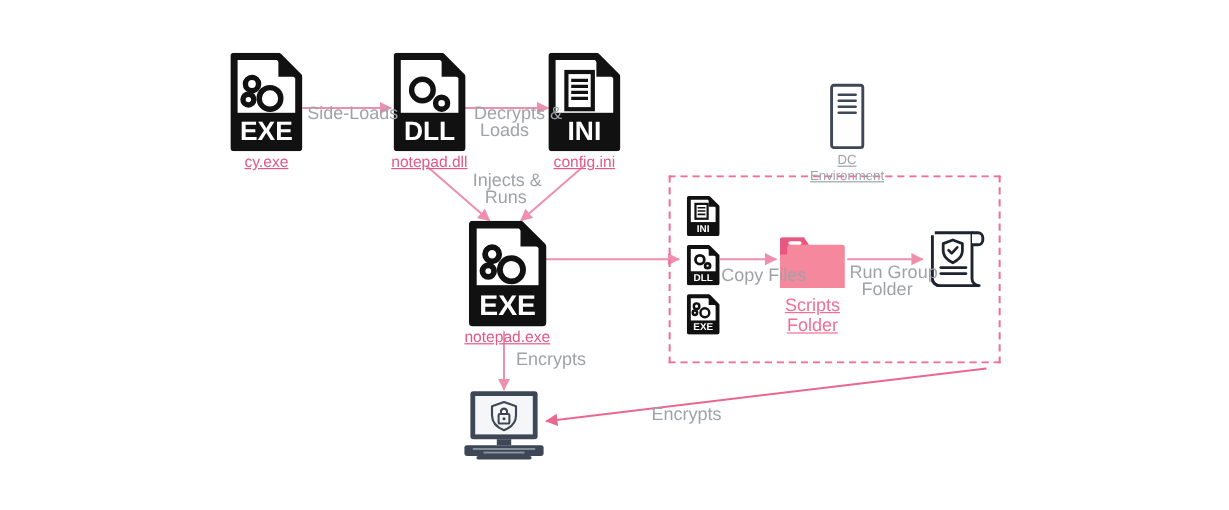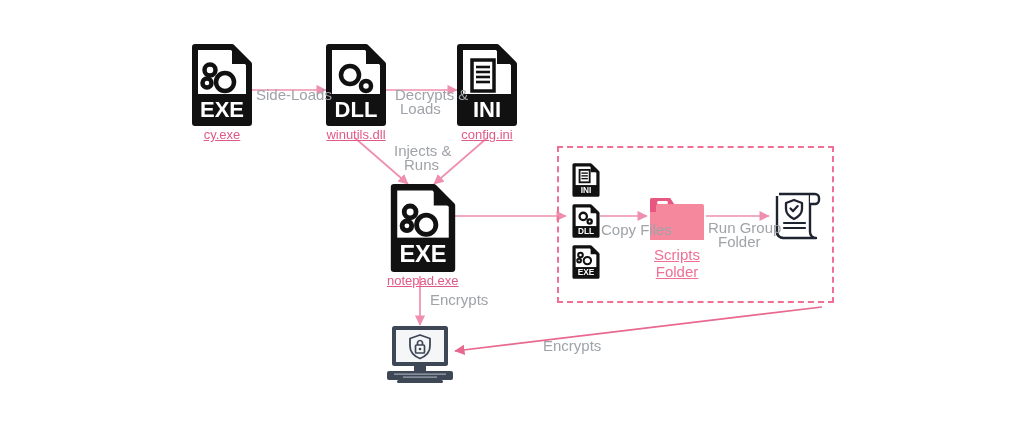--- a/index.html
+++ b/index.html
@@ -128,21 +128,21 @@
     <svg width="60" height="82" viewBox="0 0 60 82">
       <path d="M3,3 H40 L57,20 V79 H3 Z" fill="#ffffff" stroke="#111111" stroke-width="6" stroke-linejoin="round"></path>
       <path d="M40,3 L57,20 H40 Z" fill="#111111"></path>
       <g fill="none" stroke="#111111" stroke-width="4.5">
         <circle cx="24" cy="31" r="9"></circle>
         <circle cx="40" cy="42" r="5"></circle>
       </g>
       <rect x="3" y="50" width="54" height="29" fill="#111111"></rect>
       <text x="30" y="73" font-family="Liberation Sans, sans-serif" font-size="22" font-weight="bold" fill="#ffffff" text-anchor="middle">DLL</text>
     </svg>
-    <div class="node-label">winutils.dll</div>
+    <div class="node-label">notepad.dll</div>
   </div>
 
   <div class="node" style="left:457px; top:44px;">
     <svg width="60" height="82" viewBox="0 0 60 82">
       <path d="M3,3 H40 L57,20 V79 H3 Z" fill="#ffffff" stroke="#111111" stroke-width="6" stroke-linejoin="round"></path>
       <path d="M40,3 L57,20 H40 Z" fill="#111111"></path>
       <rect x="15" y="16" width="22" height="31" fill="none" stroke="#111111" stroke-width="3.5"></rect>
       <g stroke="#111111" stroke-width="2.6">
         <line x1="19" y1="23" x2="33" y2="23"></line>
         <line x1="19" y1="28" x2="33" y2="28"></line>
@@ -163,20 +163,33 @@
         <circle cx="18" cy="26" r="5.5"></circle>
         <circle cx="15" cy="39" r="4.5"></circle>
         <circle cx="33" cy="38" r="9"></circle>
       </g>
       <rect x="3" y="50" width="54" height="29" fill="#111111"></rect>
       <text x="30" y="73" font-family="Liberation Sans, sans-serif" font-size="22" font-weight="bold" fill="#ffffff" text-anchor="middle">EXE</text>
     </svg>
     <div class="node-label">notepad.exe</div>
   </div>
 
+  <div class="node" style="left:675px; top:68px;">
+    <svg width="34" height="58" viewBox="0 0 34 58">
+      <rect x="4" y="3" width="26" height="52" rx="2" fill="#ffffff" stroke="#3e4756" stroke-width="2.4"></rect>
+      <g stroke="#3e4756" stroke-width="2.2" stroke-linecap="round">
+        <line x1="10" y1="11" x2="24" y2="11"></line>
+        <line x1="10" y1="16" x2="24" y2="16"></line>
+        <line x1="10" y1="21" x2="24" y2="21"></line>
+        <line x1="10" y1="26" x2="24" y2="26"></line>
+      </g>
+    </svg>
+    <div class="node-label gray">DC</div>
+    <div class="node-label gray" style="margin-top:0;">Environment</div>
+  </div>
 
   <div class="filestack" style="left:572px; top:163px;">
 
     <svg width="28" height="34" viewBox="0 0 60 74">
       <path d="M4,4 H40 L56,20 V70 H4 Z" fill="#ffffff" stroke="#111111" stroke-width="7" stroke-linejoin="round"></path>
       <path d="M40,4 L56,20 H40 Z" fill="#111111"></path>
       <rect x="16" y="15" width="22" height="27" fill="none" stroke="#111111" stroke-width="4"></rect>
       <g stroke="#111111" stroke-width="3">
         <line x1="20" y1="22" x2="34" y2="22"></line>
         <line x1="20" y1="28" x2="34" y2="28"></line>

